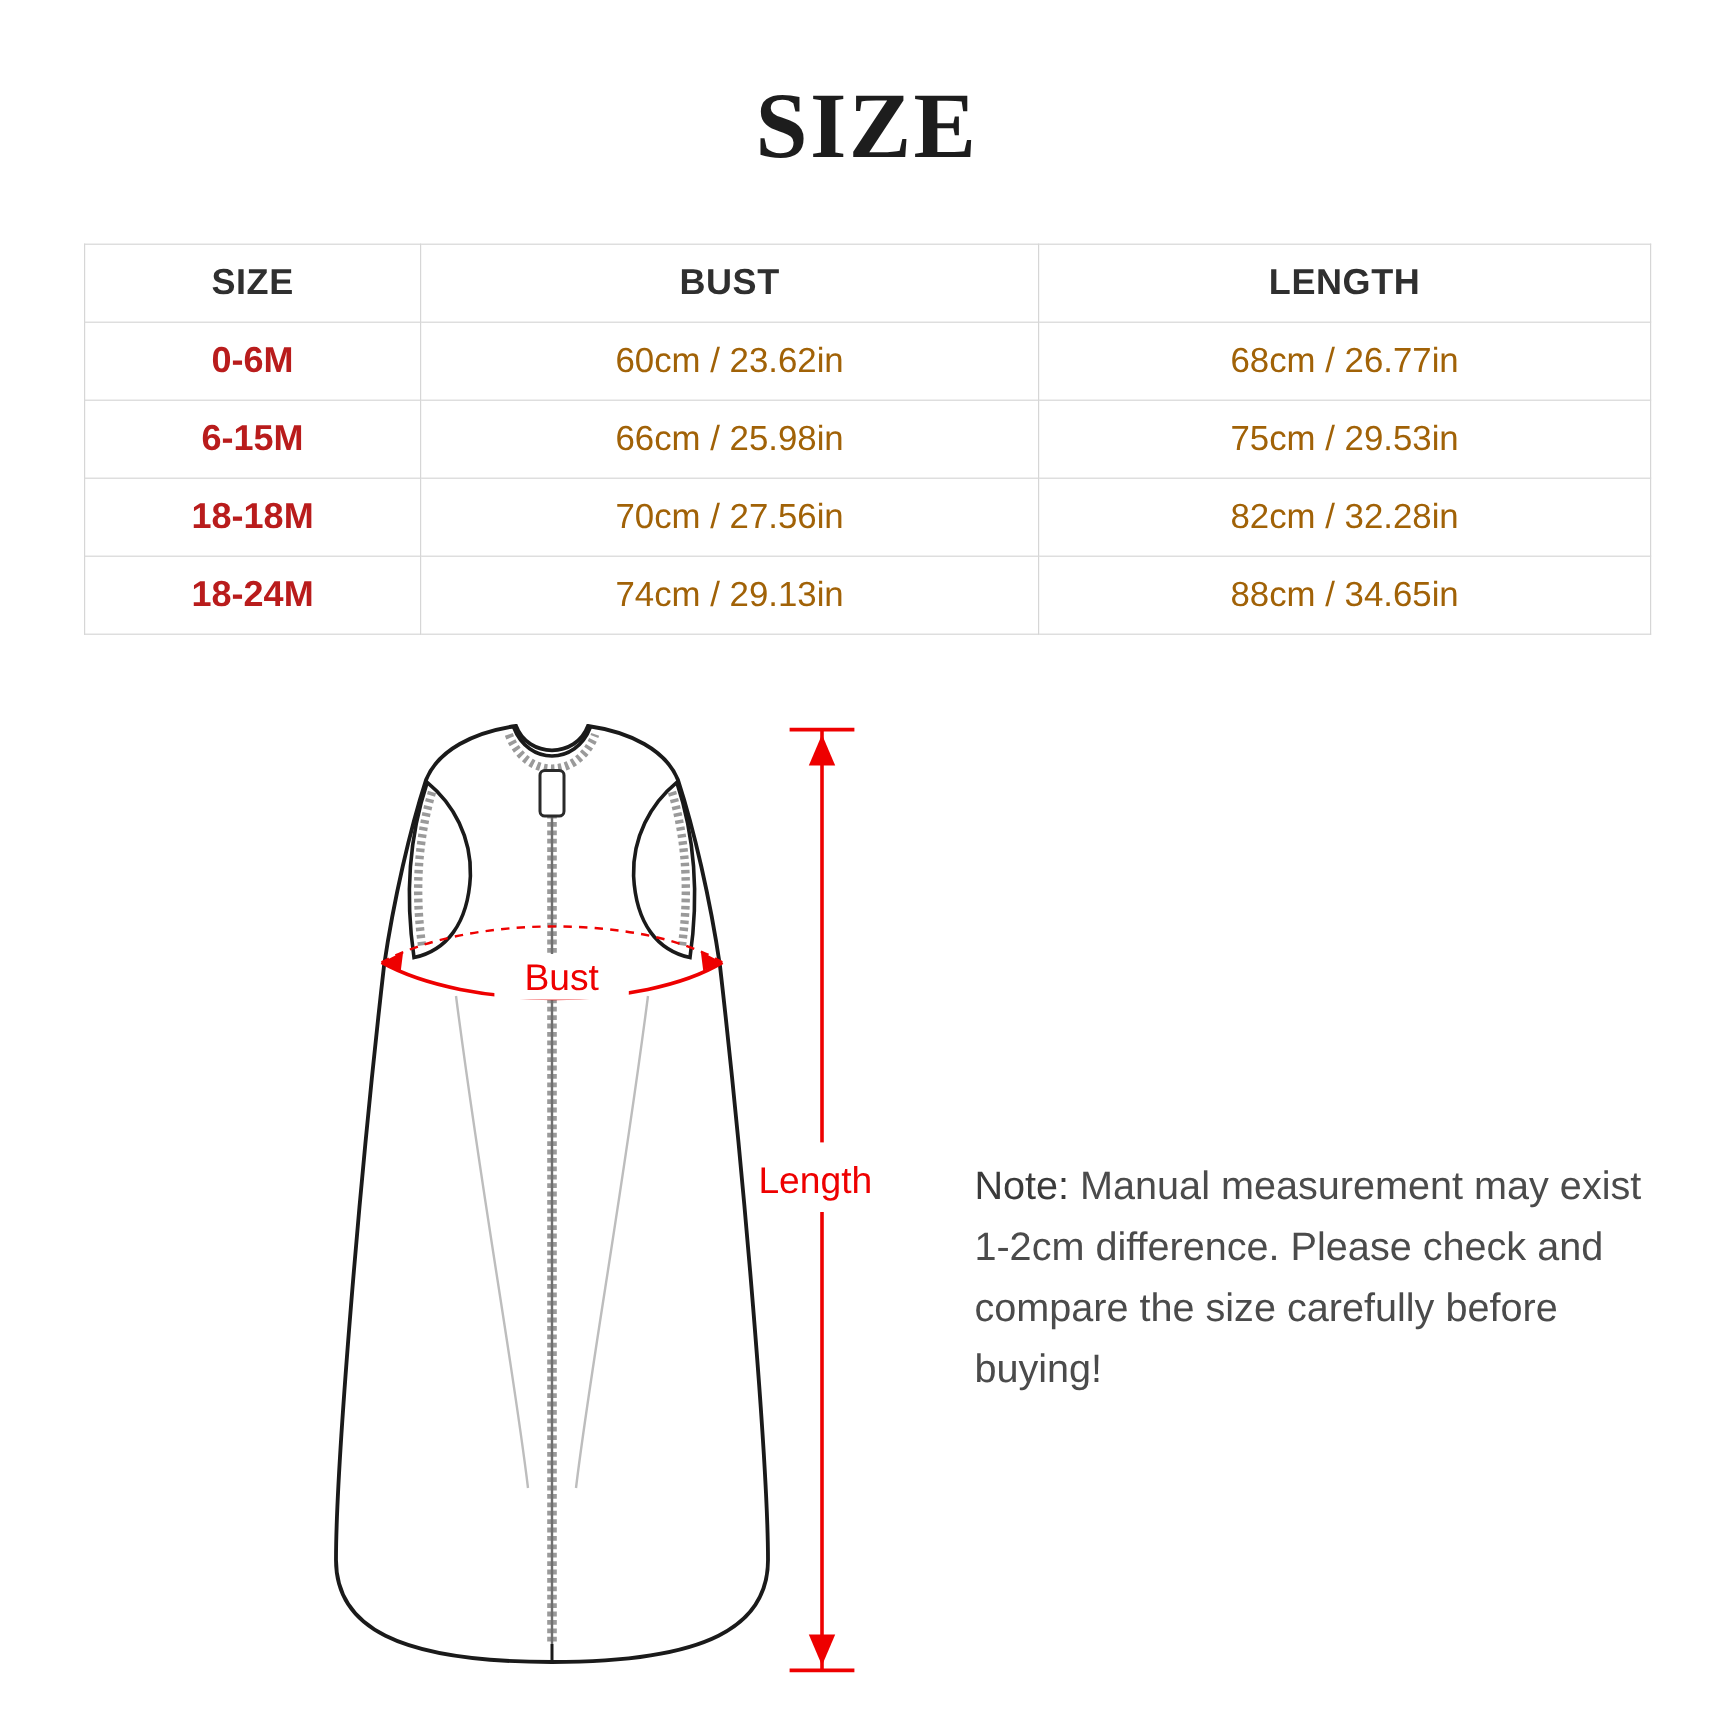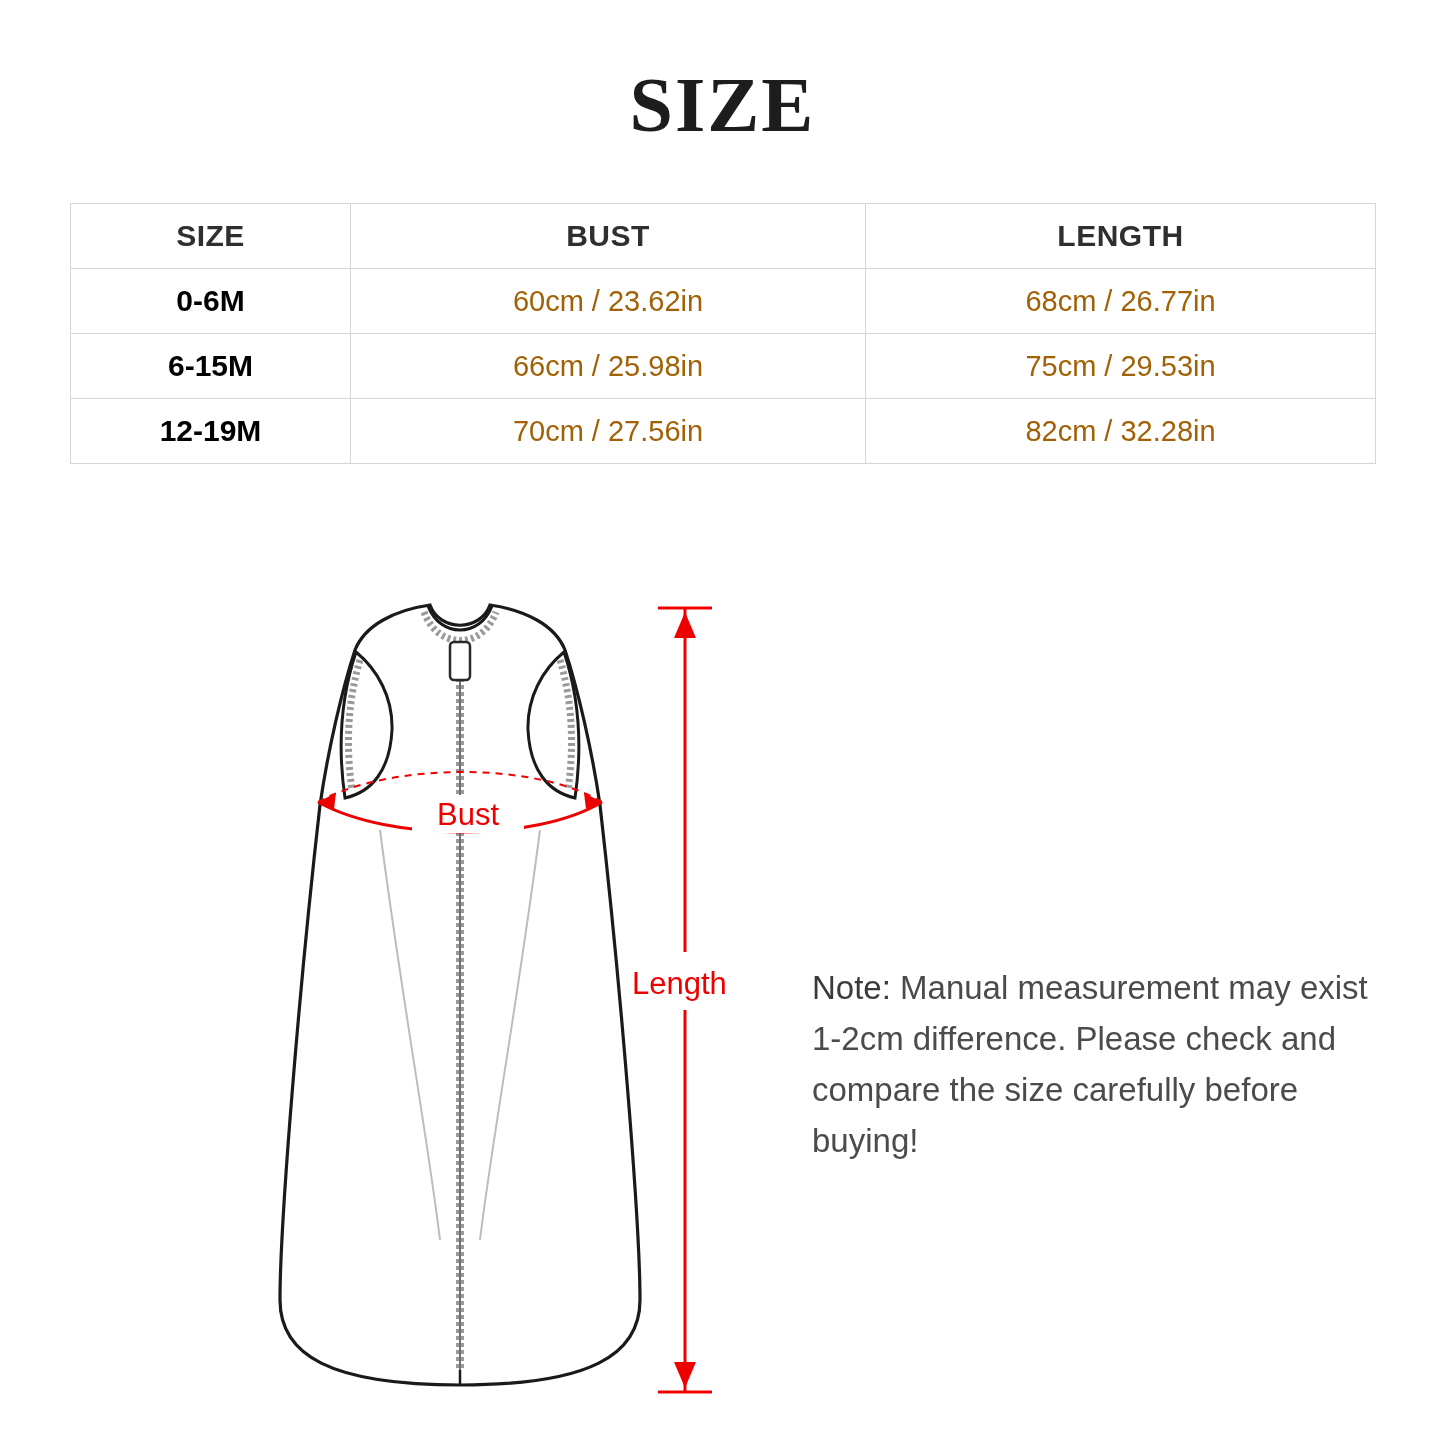--- a/index.html
+++ b/index.html
@@ -53,21 +53,21 @@
     color: #2f2f2f;
     letter-spacing: 0.5px;
   }
   .size-table .col-size { width: 280px; }
   .size-table .col-bust { width: 515px; }
   .size-table .col-length { width: 510px; }
 
   .size-table td.cell-size {
     font-size: 30px;
     font-weight: 700;
-    color: #000000;
+    color: #b91c1c;
   }
   .size-table td.cell-val {
     font-size: 29px;
     font-weight: 400;
     color: #a16207;
   }
 
   
   .figure-wrap {
     position: absolute;
@@ -133,23 +133,28 @@
       <td class="cell-size">0-6M</td>
       <td class="cell-val">60cm / 23.62in</td>
       <td class="cell-val">68cm / 26.77in</td>
     </tr>
     <tr>
       <td class="cell-size">6-15M</td>
       <td class="cell-val">66cm / 25.98in</td>
       <td class="cell-val">75cm / 29.53in</td>
     </tr>
     <tr>
-      <td class="cell-size">12-19M</td>
+      <td class="cell-size">18-18M</td>
       <td class="cell-val">70cm / 27.56in</td>
       <td class="cell-val">82cm / 32.28in</td>
+    </tr>
+    <tr>
+      <td class="cell-size">18-24M</td>
+      <td class="cell-val">74cm / 29.13in</td>
+      <td class="cell-val">88cm / 34.65in</td>
     </tr>
   </tbody>
 </table>
 
 <div class="figure-wrap">
   <svg width="640" height="840" viewBox="0 0 640 840">
 
     <path d="M215 70 C 225 45, 255 30, 290 25 C 300 52, 340 52, 350 25 C 385 30, 415 45, 425 70
              C 438 110, 452 170, 460 225
              C 480 400, 500 640, 500 720

